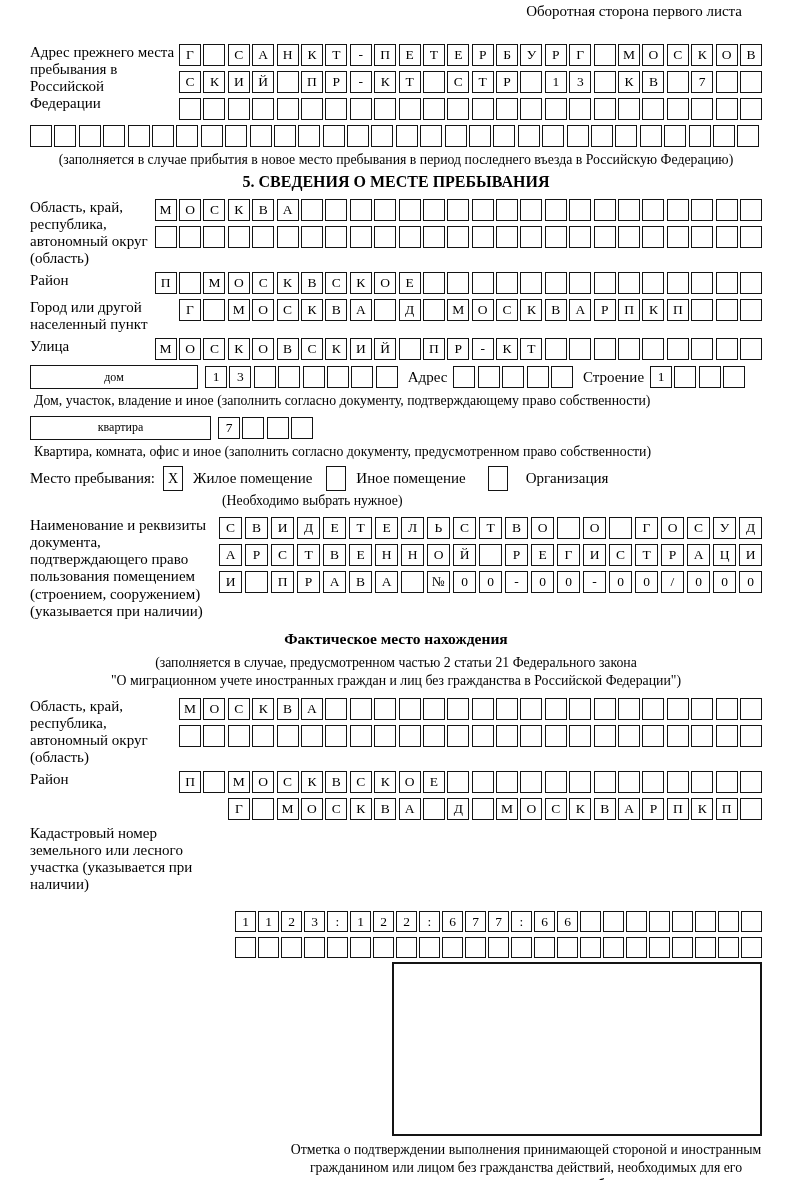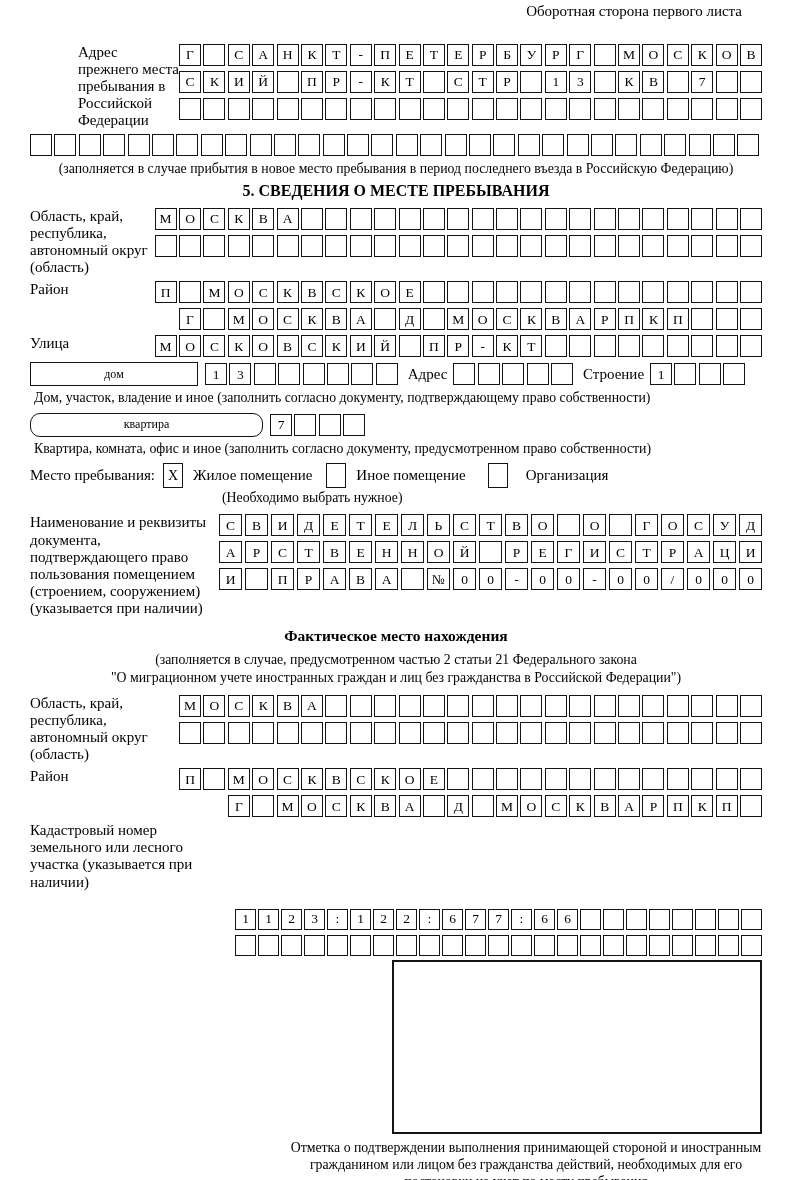--- a/index.html
+++ b/index.html
@@ -24,21 +24,21 @@
   .smallnote{font-size:13.8px;line-height:1.2;}
   .center{text-align:center;}
   .sec-title{font-size:16px;font-weight:bold;text-align:center;margin:4px 0 8px 0;}
   .sub-title{font-size:15.5px;font-weight:bold;text-align:center;margin:10px 0 6px 0;}
 
   
   .inline-row{display:flex;align-items:center;margin-bottom:4px;}
   .namedbox{box-sizing:border-box;border:1.6px solid #141414;height:24px;display:flex;
             align-items:center;justify-content:center;font-size:12px;}
   .housebox{width:168px;margin-right:7px;}
-  .flatbox{width:233px;margin-right:7px;border-radius:10px;}
+  .flatbox{width:181px;margin-right:7px;}
   .inline-lab{font-size:15px;margin:0 6px 0 10px;}
 
   
   .stay-row{display:flex;align-items:center;margin:6px 0 2px 0;font-size:15px;}
   .chk{box-sizing:border-box;width:20px;height:25px;border:1.6px solid #141414;display:flex;
        align-items:center;justify-content:center;font-size:14px;margin:0 10px 0 14px;}
   .chk.first{margin-left:8px;}
   .stay-note{font-size:13.8px;margin:2px 0 8px 192px;}
 
   .fz-note{font-size:13.8px;text-align:center;line-height:1.3;margin-bottom:8px;}
@@ -49,21 +49,21 @@
   .mb0{margin-bottom:0;flex-direction:column;}
 </style>
 </head>
 <body>
 
 <div class="page">
 
   <div class="header-note">Оборотная сторона первого листа</div>
 
   <div class="field">
-    <div class="flabel" style="width:148px;margin-left:48px;">Адрес прежнего места пребывания в Российской Федерации</div>
+    <div class="flabel" style="width:148px;">Адрес прежнего места пребывания в Российской Федерации</div>
     <div class="rows">
       <div class="cellrow">
           <span class="cell">Г</span>
           <span class="cell"></span>
           <span class="cell">С</span>
           <span class="cell">А</span>
           <span class="cell">Н</span>
           <span class="cell">К</span>
           <span class="cell">Т</span>
           <span class="cell">-</span>
@@ -261,20 +261,21 @@
           <span class="cell"></span>
           <span class="cell"></span>
           <span class="cell"></span>
           <span class="cell"></span>
           <span class="cell"></span>
         </div>
       </div>
   </div>
 
   <div class="field">
+    <div class="flabel" style="width:158px;">Город или другой населенный пункт</div>
     <div class="rows">
         <div class="cellrow">
           <span class="cell">Г</span>
           <span class="cell"></span>
           <span class="cell">М</span>
           <span class="cell">О</span>
           <span class="cell">С</span>
           <span class="cell">К</span>
           <span class="cell">В</span>
           <span class="cell">А</span>

